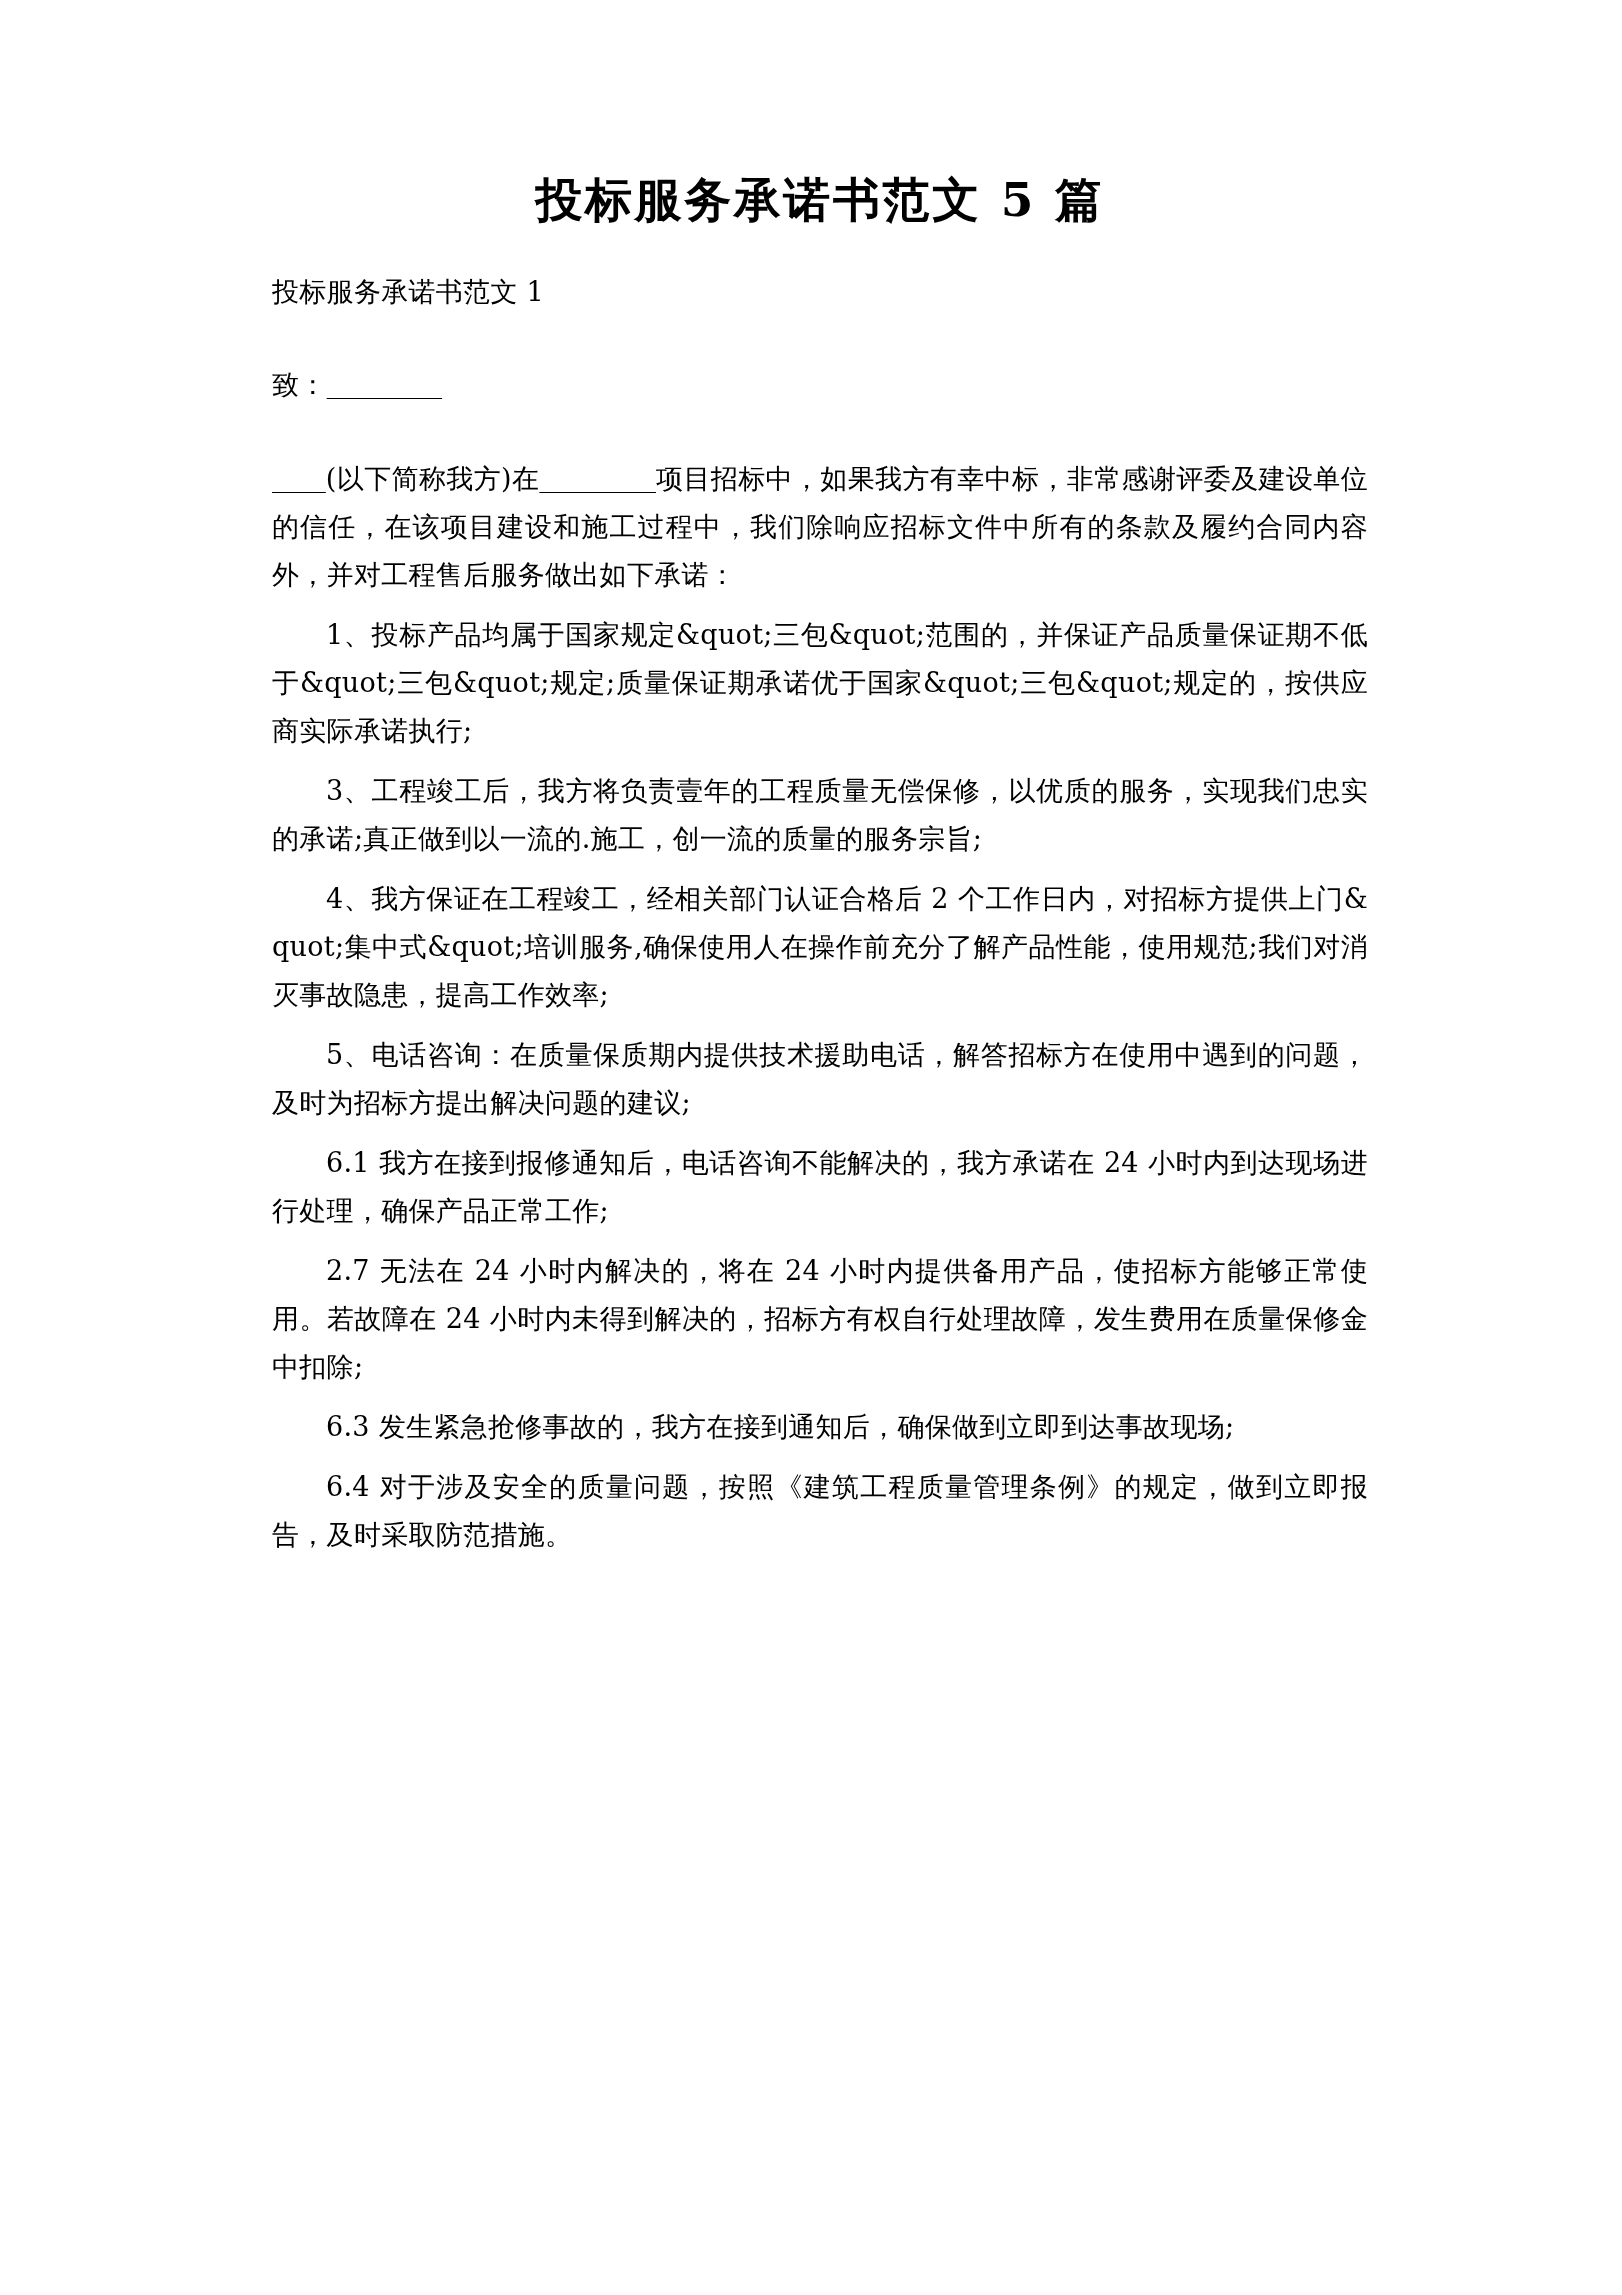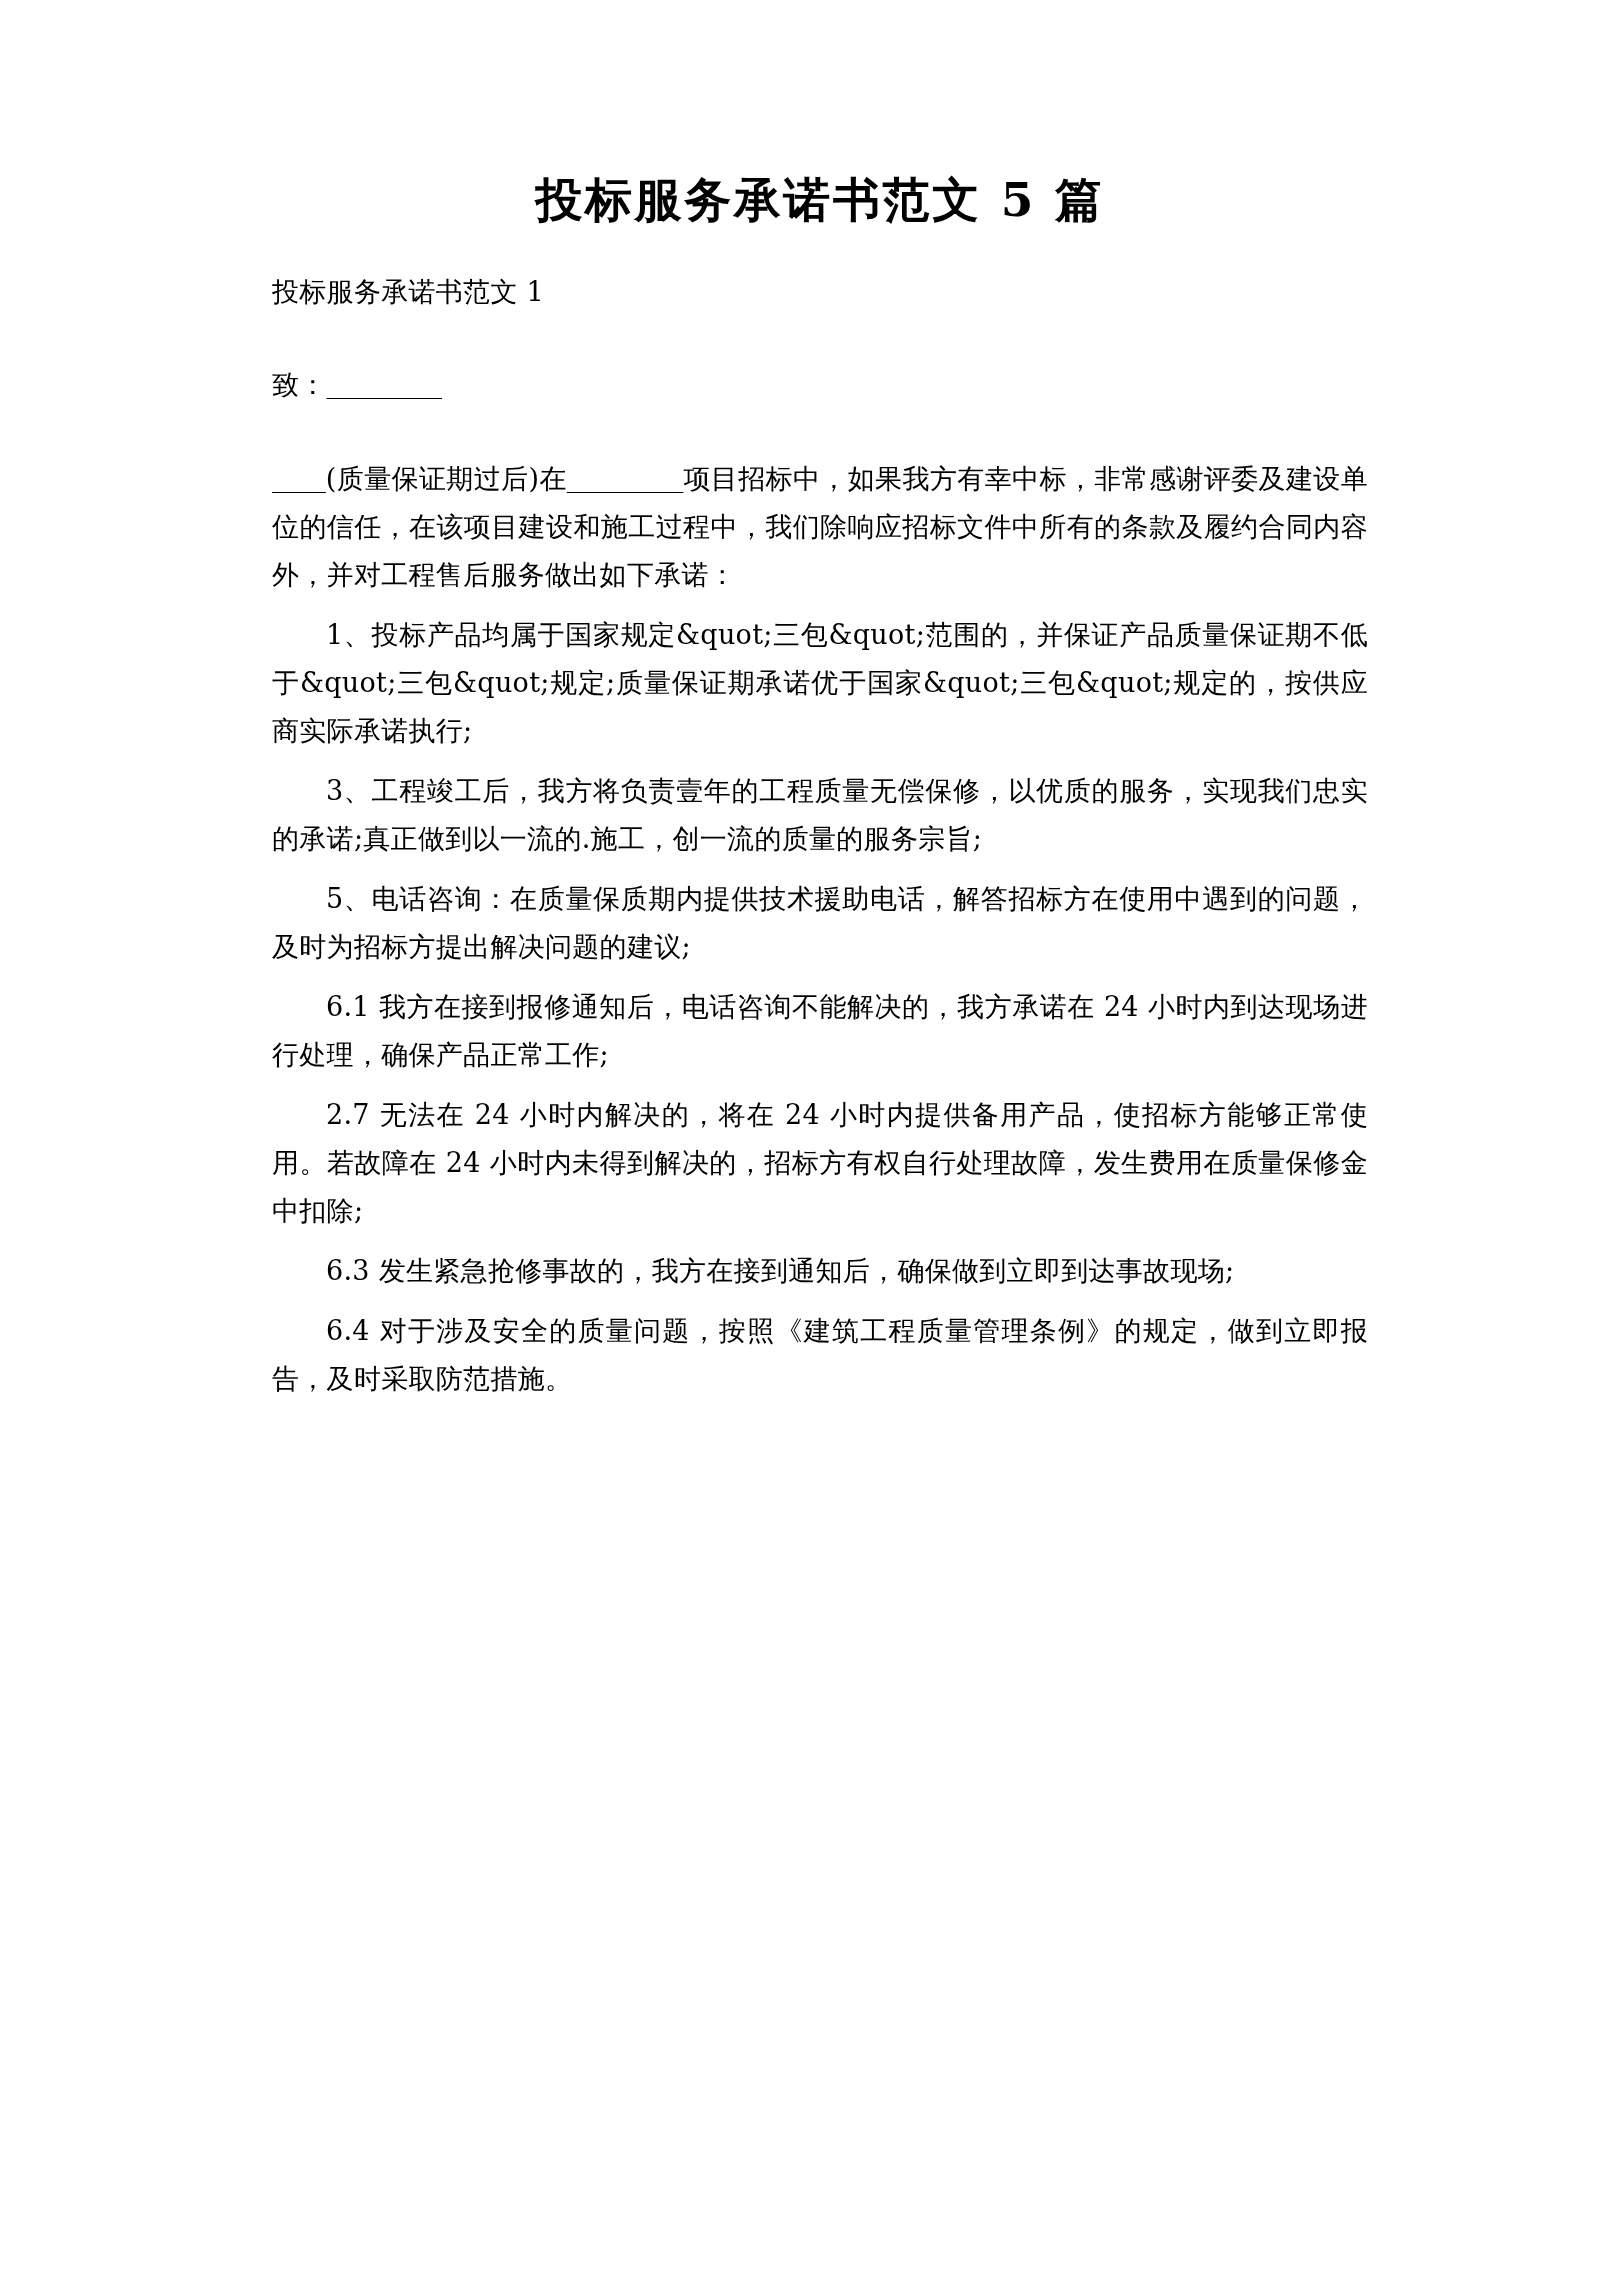--- a/index.html
+++ b/index.html
@@ -80,25 +80,26 @@
 
     <div class="spacer-sm"></div>
 
     <p class="para no-indent">
       <span>致：</span><span class="blank">             </span>
     </p>
 
     <div class="spacer-sm"></div>
 
     <p class="para no-indent">
-      <span class="blank">      </span><span>(质量保证期过后)在</span><span class="blank">             </span><span>项目招标中，如果我方有幸中标，非常感谢评委及建设单位的信任，在该项目建设和施工过程中，我们除响应招标文件中所有的条款及履约合同内容外，并对工程售后服务做出如下承诺：</span>
+      <span class="blank">      </span><span>(以下简称我方)在</span><span class="blank">             </span><span>项目招标中，如果我方有幸中标，非常感谢评委及建设单位的信任，在该项目建设和施工过程中，我们除响应招标文件中所有的条款及履约合同内容外，并对工程售后服务做出如下承诺：</span>
     </p>
 
     <p class="para first-line-indent">1、投标产品均属于国家规定&amp;quot;三包&amp;quot;范围的，并保证产品质量保证期不低于&amp;quot;三包&amp;quot;规定;质量保证期承诺优于国家&amp;quot;三包&amp;quot;规定的，按供应商实际承诺执行;</p>
     <p class="para first-line-indent">3、工程竣工后，我方将负责壹年的工程质量无偿保修，以优质的服务，实现我们忠实的承诺;真正做到以一流的.施工，创一流的质量的服务宗旨;</p>
+    <p class="para first-line-indent">4、我方保证在工程竣工，经相关部门认证合格后 2 个工作日内，对招标方提供上门&amp;quot;集中式&amp;quot;培训服务,确保使用人在操作前充分了解产品性能，使用规范;我们对消灭事故隐患，提高工作效率;</p>
     <p class="para first-line-indent">5、电话咨询：在质量保质期内提供技术援助电话，解答招标方在使用中遇到的问题，及时为招标方提出解决问题的建议;</p>
     <p class="para first-line-indent">6.1 我方在接到报修通知后，电话咨询不能解决的，我方承诺在 24 小时内到达现场进行处理，确保产品正常工作;</p>
     <p class="para first-line-indent">2.7 无法在 24 小时内解决的，将在 24 小时内提供备用产品，使招标方能够正常使用。若故障在 24 小时内未得到解决的，招标方有权自行处理故障，发生费用在质量保修金中扣除;</p>
     <p class="para first-line-indent">6.3 发生紧急抢修事故的，我方在接到通知后，确保做到立即到达事故现场;</p>
     <p class="para first-line-indent">6.4 对于涉及安全的质量问题，按照《建筑工程质量管理条例》的规定，做到立即报告，及时采取防范措施。</p>
 
   </div>
 </div>
 
 

